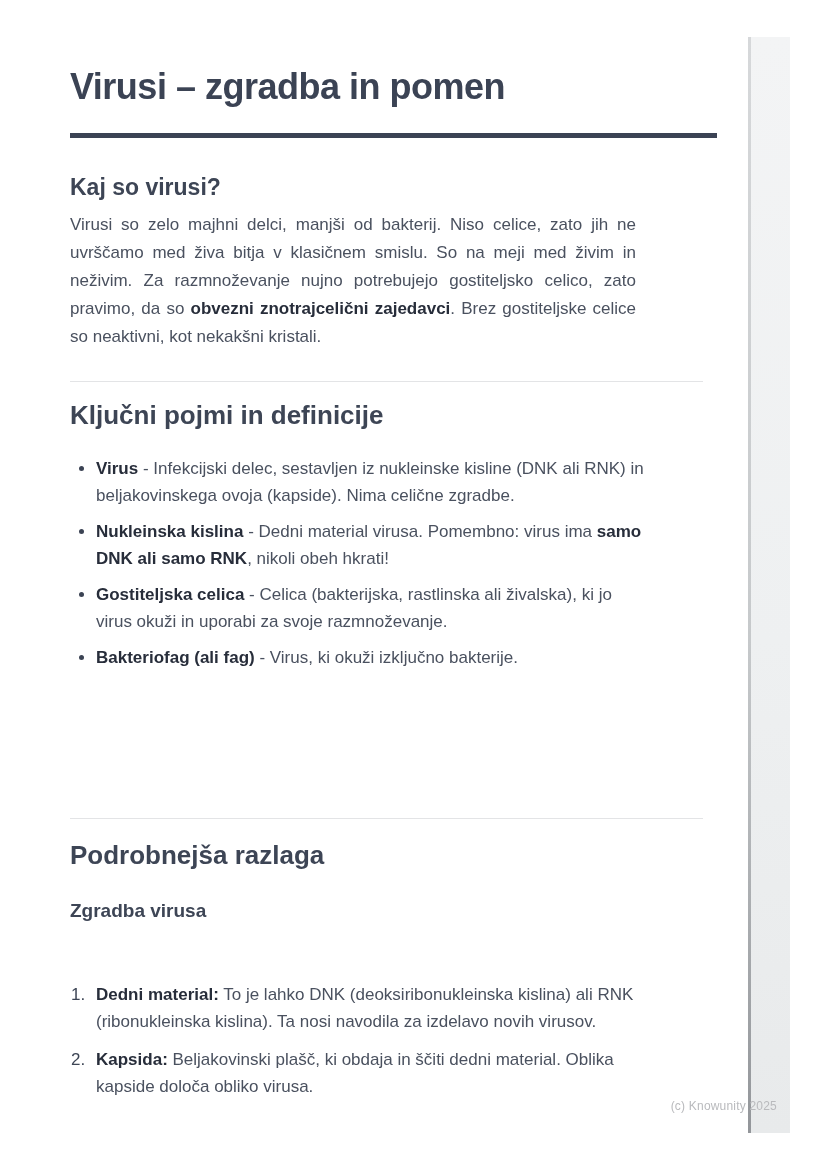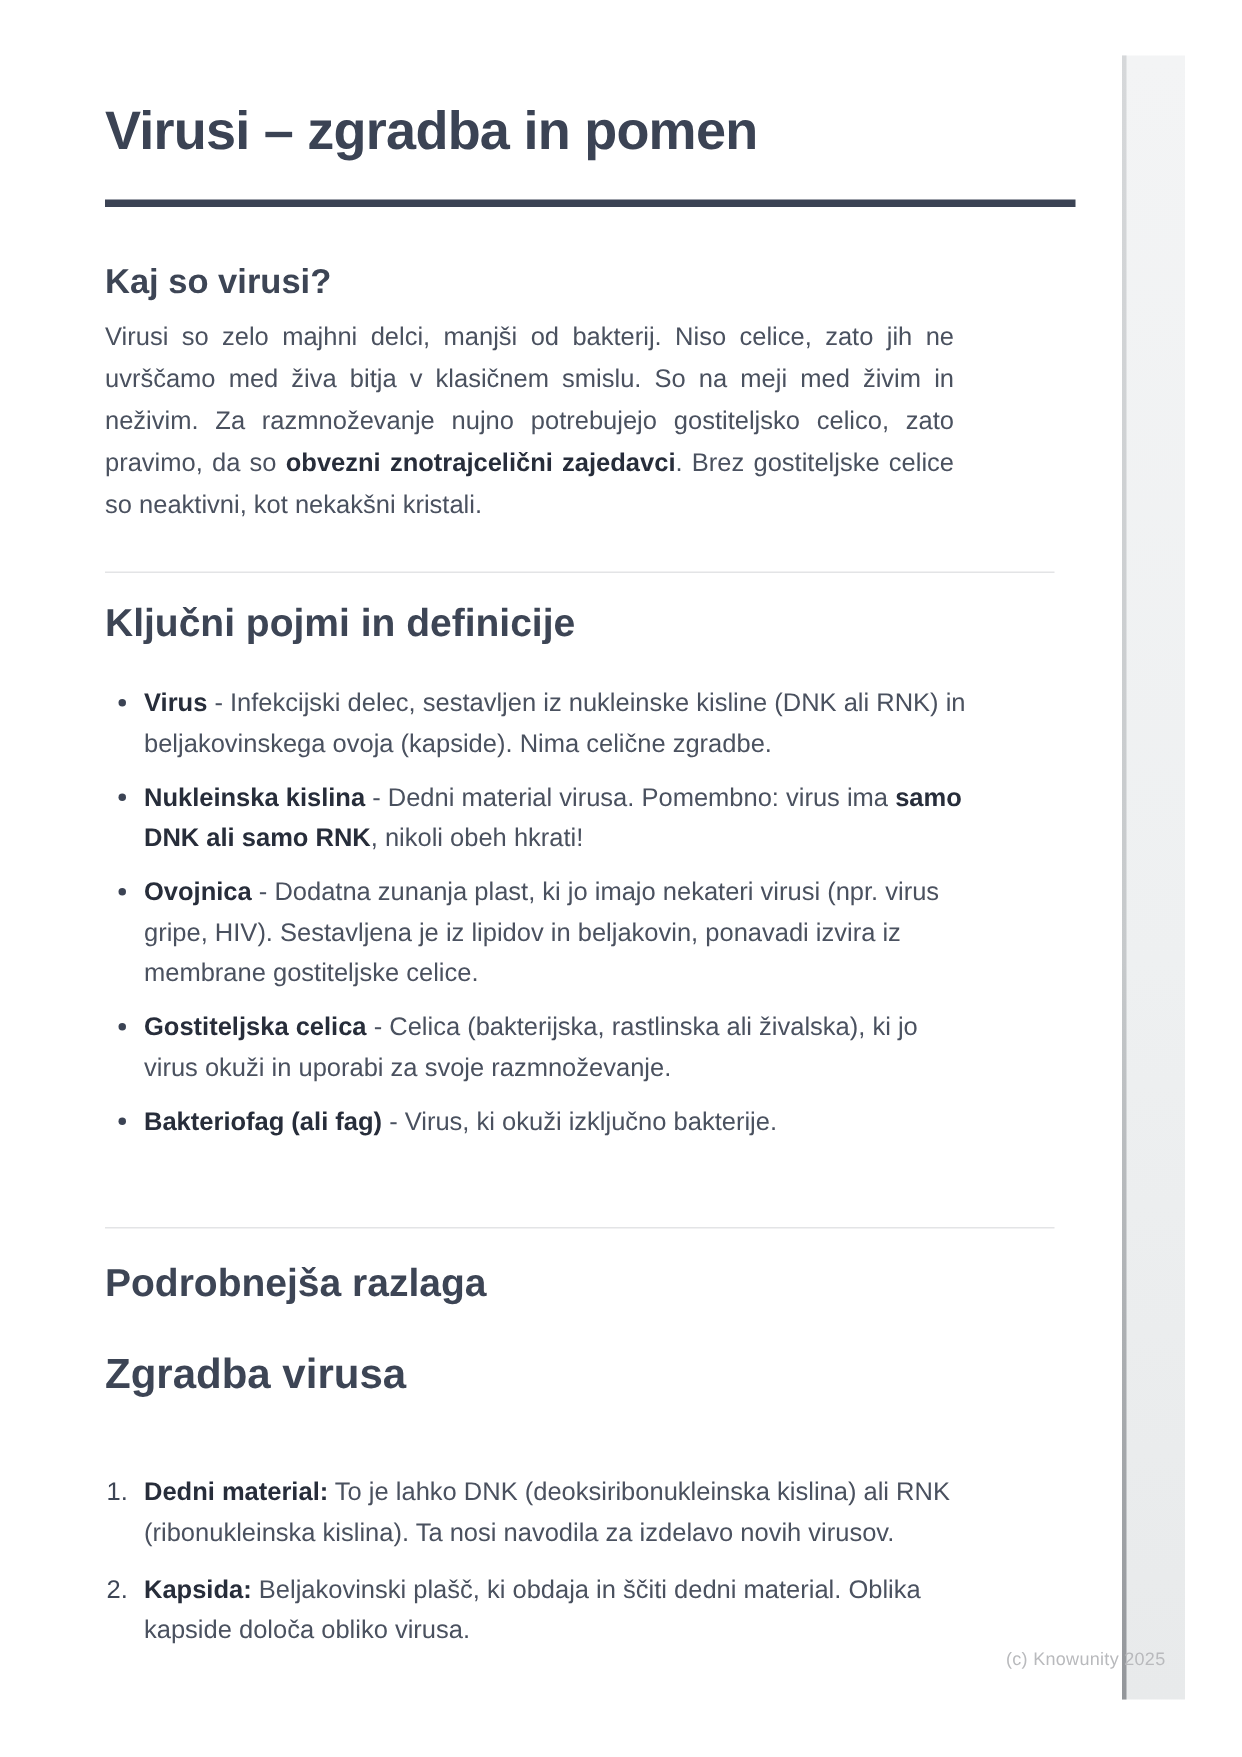--- a/index.html
+++ b/index.html
@@ -40,21 +40,21 @@
   }
   .h2 {
     position: absolute; left: 70px;
     font-weight: 700; color: #3d4555; text-align: center;
   }
   .h2-intro { top: 174px; font-size: 23px; }
   .h2-key { top: 400px; font-size: 26px; }
   .h2-detail { top: 840px; font-size: 26px; }
   .h3 {
     position: absolute; left: 70px; top: 900px;
-    font-size: 28px; font-weight: 700; color: #3d4555;
+    font-size: 19px; font-weight: 700; color: #3d4555;
   }
   .body-text { color: #4a515f; font-size: 17px; line-height: 28px; }
   .intro-para {
     position: absolute; left: 70px; top: 211px;
     width: 566px;
     text-align: justify;
   }
   .divider {
     position: absolute; left: 70px;
     width: 633px; height: 1px;
@@ -116,21 +116,20 @@
 
   <p class="intro-para body-text"><span>Virusi so zelo majhni delci, manjši od bakterij. Niso celice, zato jih ne uvrščamo med živa bitja v klasičnem smislu. So na meji med živim in neživim. Za razmnoževanje nujno potrebujejo gostiteljsko celico, zato pravimo, da so </span><span class="b">obvezni znotrajcelični zajedavci</span><span>. Brez gostiteljske celice so neaktivni, kot nekakšni kristali.</span></p>
 
   <div class="divider divider-1"></div>
 
   <h2 class="h2 h2-key">Ključni pojmi in definicije</h2>
 
   <ul class="key-list">
     <li><span class="term">Virus</span><span><span> - Infekcijski delec, sestavljen iz nukleinske kisline (DNK ali RNK) in beljakovinskega ovoja (kapside). Nima celične zgradbe.</span></span></li>
     <li><span class="term">Nukleinska kislina</span><span><span> - Dedni material virusa. Pomembno: virus ima </span><span class="b">samo DNK ali samo RNK</span><span>, nikoli obeh hkrati!</span></span></li>
-    <li><span class="term">Ovojnica</span><span><span> - Dodatna zunanja plast, ki jo imajo nekateri virusi (npr. virus gripe, HIV). Sestavljena je iz lipidov in beljakovin, ponavadi izvira iz membrane gostiteljske celice.</span></span></li>
     <li><span class="term">Gostiteljska celica</span><span><span> - Celica (bakterijska, rastlinska ali živalska), ki jo virus okuži in uporabi za svoje razmnoževanje.</span></span></li>
     <li><span class="term">Bakteriofag (ali fag)</span><span><span> - Virus, ki okuži izključno bakterije.</span></span></li>
   </ul>
 
   <div class="divider divider-2"></div>
 
   <h2 class="h2 h2-detail">Podrobnejša razlaga</h2>
 
   <h3 class="h3">Zgradba virusa</h3>
 

